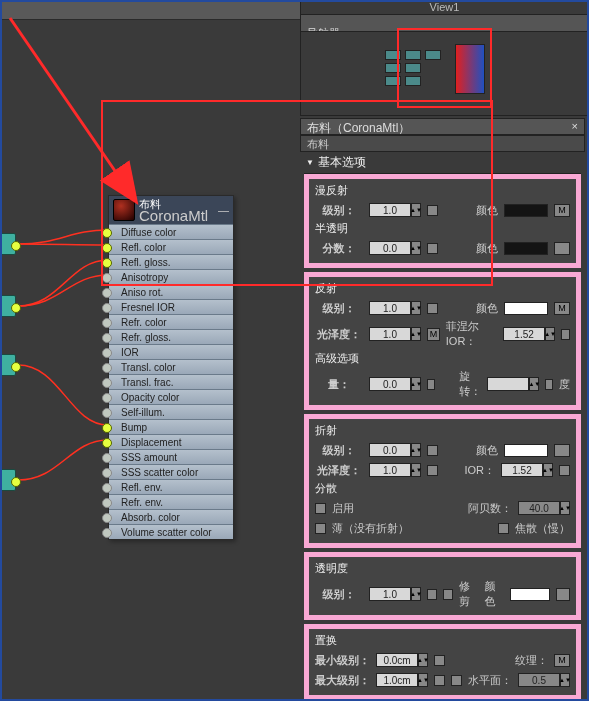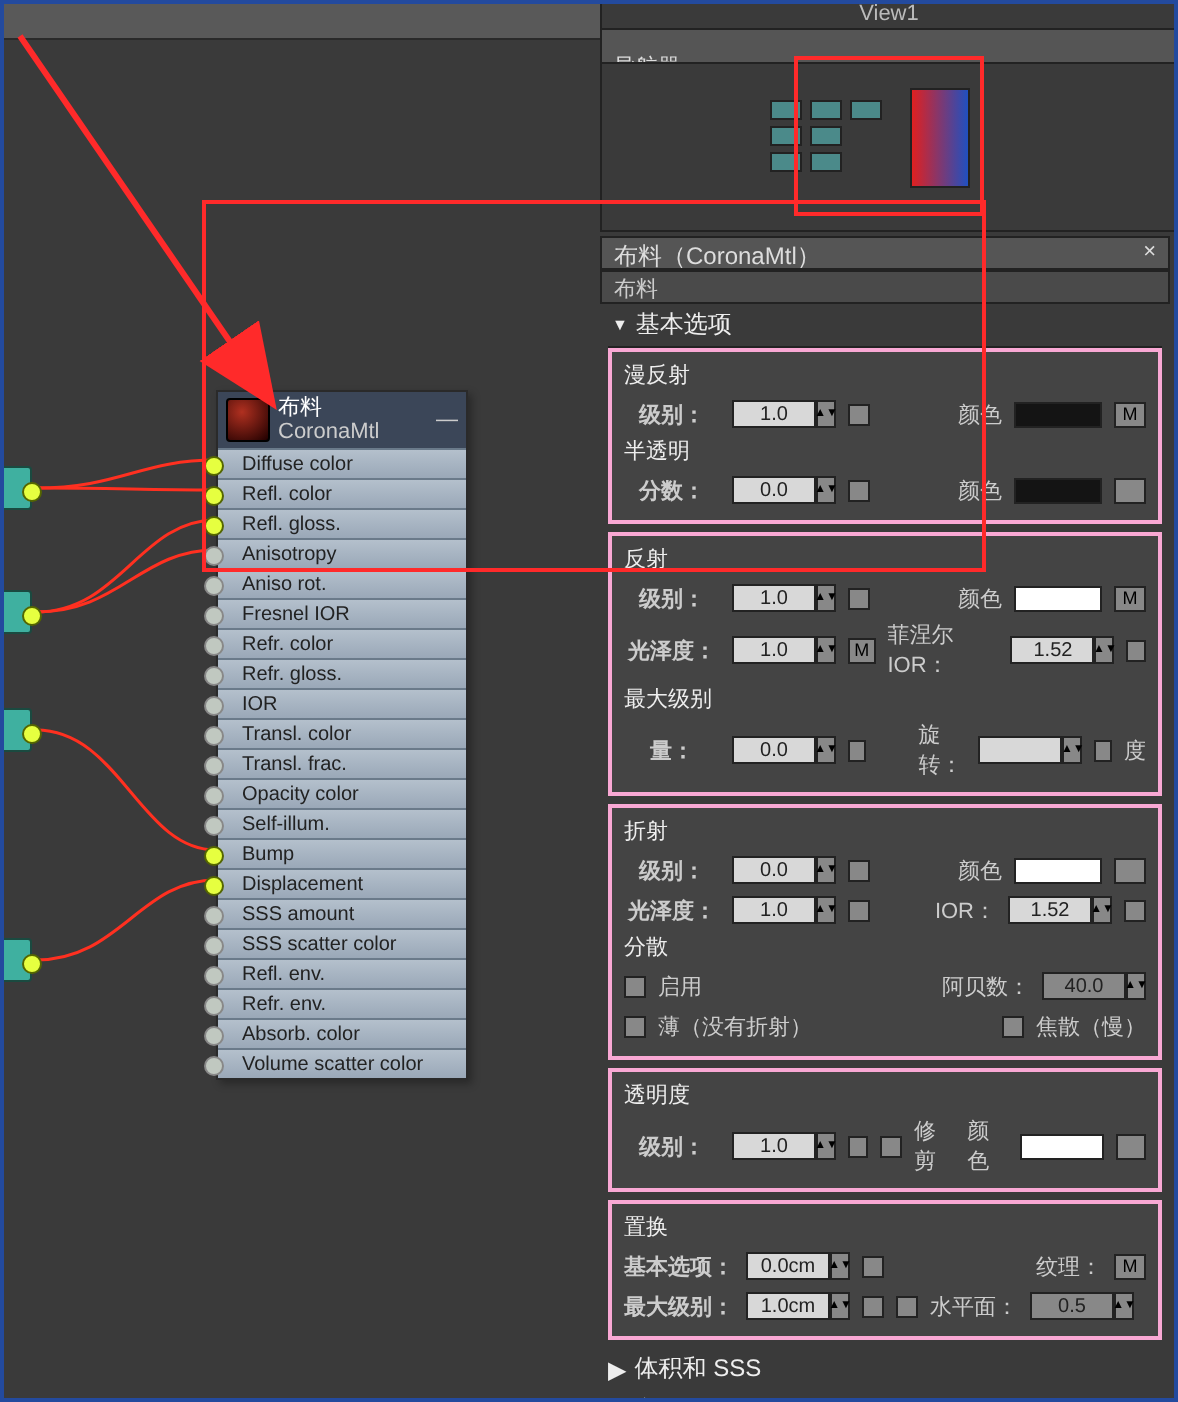--- a/index.html
+++ b/index.html
@@ -21,37 +21,37 @@
   .nav-box { width:16px; height:10px; background:#4b8a8a; border:1px solid #222; }
   .nav-mat { position:absolute; left:455px; top:44px; width:30px; height:50px; background:linear-gradient(to right,#e02020,#2050c0); border:1px solid #222; }
 
   .mat-title { position:absolute; top:118px; left:300px; right:4px; height:17px; background:#555; color:#ddd; font-size:12px; padding:1px 6px; border:1px solid #222; }
   .mat-close { position:absolute; right:6px; top:1px; color:#ddd; cursor:pointer; font-size:11px; }
   .mat-sub { position:absolute; top:135px; left:300px; right:4px; height:17px; background:#4a4a4a; color:#ccc; font-size:11px; padding:1px 6px; border:1px solid #222; }
   .mat-panel { position:absolute; top:152px; left:300px; right:4px; bottom:0; background:#3a3a3a; overflow:hidden; padding:0 4px; }
 
   .section-h { background:#3a3a3a; color:#eee; font-size:12px; padding:2px 2px; border-bottom:1px solid #222; display:flex; align-items:center; gap:4px; }
   .section-h .tri { font-size:8px; }
-  .inset { background:#444; border:2px solid #f9a8d4; padding:4px 6px; margin-bottom:4px; font-size:11px; color:#ccc; }
+  .inset { background:#444; border:5px solid #f9a8d4; padding:4px 6px; margin-bottom:4px; font-size:11px; color:#ccc; }
   .inset-title { color:#eee; margin-bottom:3px; }
   .row { display:flex; align-items:center; gap:6px; margin:2px 0; min-height:18px; }
   .lbl { text-align:center; min-width:48px; color:#ccc;font-weight:bold; }
   .spinner { display:inline-flex; }
   .spinner input { width:42px; height:14px; background:#d8d8d8; border:1px solid #222; font-size:10px; text-align:center; color:#222; }
   .spinner .sp { width:10px; height:14px; background:#888; border:1px solid #222; display:flex; flex-direction:column; font-size:6px; line-height:6px; color:#000; align-items:center; justify-content:center; }
   .chk { width:11px; height:11px; background:#888; border:1px solid #222; display:inline-block; }
   .swatch { width:44px; height:13px; border:1px solid #222; display:inline-block; }
   .mbtn { width:16px; height:13px; background:#888; border:1px solid #222; text-align:center; font-size:9px; color:#000; line-height:11px; display:inline-block; }
 
   
   .node { position:absolute; left:108px; top:195px; width:126px; background:#9aa8b8; border:1px solid #2a2a2a; box-shadow:2px 2px 4px rgba(0,0,0,.3); }
   .node-head { display:flex; align-items:center; background:#3b4658; color:#fff; padding:2px 4px; gap:4px; }
   .node-head .icon { width:22px; height:22px; background:radial-gradient(circle at 35% 30%, #b03020, #200000); border:1px solid #000; border-radius:2px; }
   .node-head .txt { font-size:11px; line-height:12px; }
-  .node-head .mini { font-size:11px; color:#ccc; }
+  .node-head .mini { font-size:15px; color:#ccc; }
   .node-row { position:relative; font-size:10px; color:#222; border-top:1px solid #6a7a8a; padding:2px 4px 2px 12px; background:linear-gradient(#b4c0cc,#9aa8b8); height:15px; line-height:12px; }
   .port { position:absolute; left:-7px; top:3px; width:10px; height:10px; border-radius:50%; background:#e6ff40; border:1px solid #556600; }
   .port.unlit { background:#c0c8c0; border:1px solid #888; }
 
   .mini-node { position:absolute; width:22px; height:22px; background:#3fb0a0; border:1px solid #1a4a40; border-radius:2px; }
   .mini-node::after { content:""; position:absolute; right:-6px; top:7px; width:8px; height:8px; border-radius:50%; background:#e6ff40; border:1px solid #556600; }
 
   svg.wires { position:absolute; left:0; top:0; pointer-events:none; }
 
   .red-box { position:absolute; border:2px solid #ff2a2a; pointer-events:none; }
@@ -146,21 +146,21 @@
           <span class="sp">▲▼</span>
         </span>
       <span class="mbtn">M</span>
       <span>菲涅尔 IOR：</span>
       <span class="spinner">
           <input value="1.52" style="">
           <span class="sp">▲▼</span>
         </span>
       <span class="chk"></span>
     </div>
-    <div class="inset-title">最大级别</div>
+    <div class="inset-title">高级选项</div>
     <div class="row">
       <span class="lbl">量：</span>
       <span class="spinner">
           <input value="0.0" style="">
           <span class="sp">▲▼</span>
         </span>
       <span class="chk"></span>
       <span style="width:20px"></span>
       <span>旋转：</span>
       <span class="spinner">
@@ -234,21 +234,21 @@
         <span>修剪</span>
       <span>颜色</span>
       <span class="swatch" style="background:#fff"></span>
       <span class="mbtn" style="background:#888"></span>
     </div>
   </div>
 
   <div class="inset">
     <div class="inset-title">置换</div>
     <div class="row">
-      <span class="lbl">基本选项：</span>
+      <span class="lbl">最小级别：</span>
       <span class="spinner">
           <input value="0.0cm" style="">
           <span class="sp">▲▼</span>
         </span>
       <span class="chk"></span>
       <span style="flex:1"></span>
       <span>纹理：</span>
       <span class="mbtn">M</span>
     </div>
     <div class="row">

